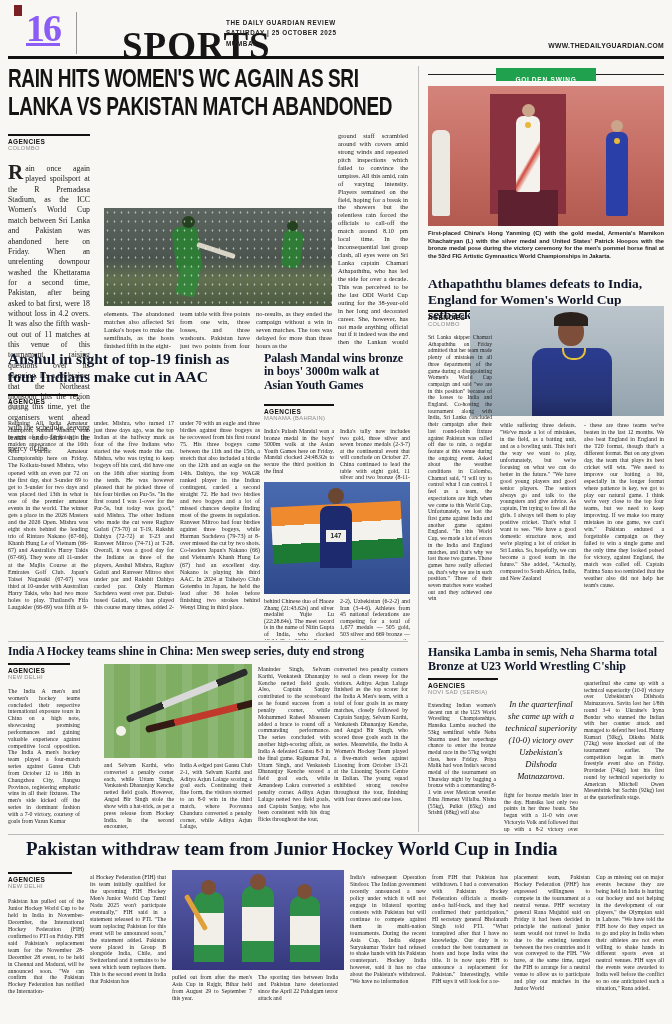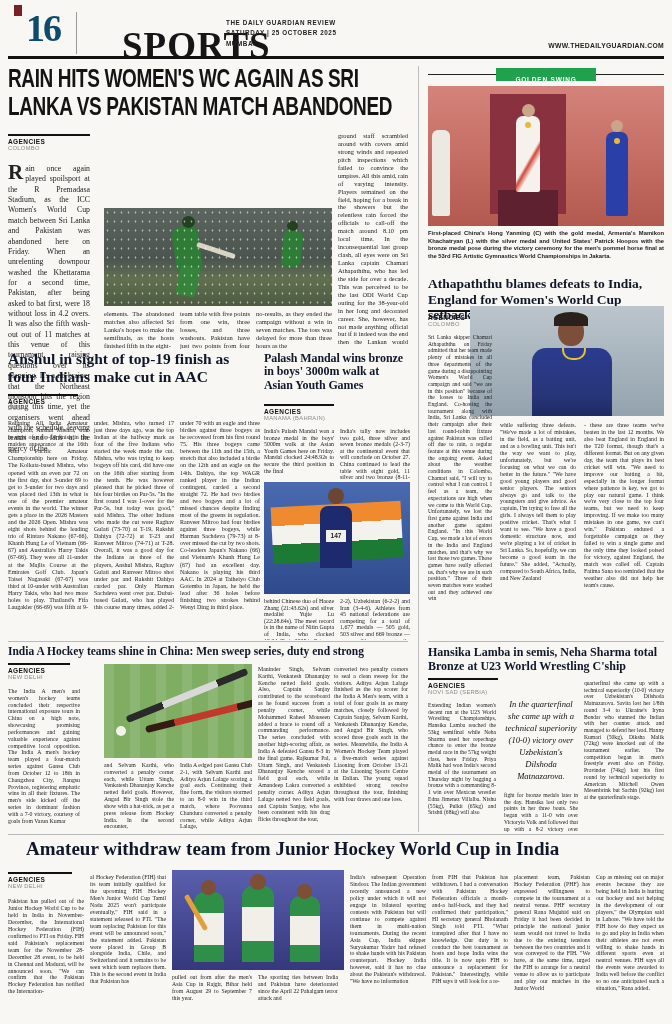--- a/index.html
+++ b/index.html
@@ -19,21 +19,21 @@
   .dropcap{float:left;font:bold 21px "Liberation Serif",serif;line-height:17px;padding-right:2px;}
   .pullquote{font-style:italic;font-family:"Liberation Serif",serif;font-size:8.6px;
              line-height:1.4;text-align:center;color:#111;}
   .thinrule{position:absolute;height:1px;background:#b9b9b9;}
 </style>
 </head>
 <body>
 
 <div class="abs" style="left:0;top:0;width:672px;height:60px;">
   <div class="abs" style="left:14px;top:5px;width:8px;height:11px;background:#7a1f24;"></div>
-  <div class="abs" style="left:26px;top:6px;font:bold 38px 'Liberation Serif',serif;color:#0c4a6e;letter-spacing:-2px;">16</div>
+  <div class="abs" style="left:26px;top:6px;font:bold 38px 'Liberation Serif',serif;color:#8b5cf6;letter-spacing:-2px;text-decoration:underline;">16</div>
   <div class="abs" style="left:76px;top:12px;width:1px;height:42px;background:#999;"></div>
   <div class="abs" style="left:86px;top:24px;font:bold 37px 'Liberation Serif',serif;letter-spacing:1px;color:#161616;margin-left:36px;">SPORTS</div>
   <div class="abs" style="left:226px;top:18px;font:bold 6.3px 'Liberation Sans',sans-serif;letter-spacing:.6px;line-height:1.65;color:#222;">
     <div>THE DAILY GUARDIAN REVIEW</div>
     <div>SATURDAY | 25 OCTOBER 2025</div>
     <div>MUMBAI</div>
   </div>
   <div class="abs" style="right:8px;top:42px;font:bold 6.8px 'Liberation Sans',sans-serif;letter-spacing:.3px;color:#222;">WWW.THEDAILYGUARDIAN.COM</div>
   <div class="abs" style="left:8px;top:56px;width:656px;height:3px;background:#121212;"></div>
 </div>
@@ -157,21 +157,21 @@
   <div class="by-rule"></div>
   <div class="agency">AGENCIES</div>
   <div class="dateline">NOVI SAD (SERBIA)</div>
 </div>
 <div class="col" style="left:428px;top:702px;width:68px;height:130px;font-size:5.6px;line-height:1.2;">Extending Indian women's decent run at the U23 World Wrestling Championships, Hansika Lamba reached the 53kg semifinal while Neha Sharma used her repechage chance to enter the bronze medal race in the 57kg weight class, here Friday. Priya Malik had won India's second medal of the tournament on Thursday night by bagging a bronze with a commanding 8-1 win over Mexican wrestler Edna Jimenez Villalba. Nishu (55kg), Pulkit (65kg) and Srishti (68kg) will also</div>
 <div class="abs pullquote" style="left:504px;top:698px;width:74px;height:90px;overflow:hidden;">In the quarterfinal she came up with a technical superiority (10-0) victory over Uzbekistan's Dilshoda Matnazarova.</div>
 <div class="col" style="left:504px;top:792px;width:74px;height:40px;font-size:5.6px;line-height:1.2;">fight for bronze medals later in the day. Hansika lost only two points in her three bouts. She began with a 11-0 win over Victoryia Volk and followed that up with a 8-2 victory over Kazakhstan's Zeinep Bayanova. In the</div>
 <div class="col" style="left:584px;top:680px;width:80px;height:152px;font-size:5.6px;line-height:1.2;">quarterfinal she came up with a technical superiority (10-0) victory over Uzbekistan's Dilshoda Matnazarova. Savita lost her 1/8th round 3-4 to Ukraine's Iryna Bondar who stunned the Indian with her counter attack and managed to defend her lead. Hanny Kumari (50kg), Diksha Malik (72kg) were knocked out of the tournament earlier. The competition began in men's freestyle event also on Friday. Pravinder (74kg) lost his first round by technical superiority to American Mitchell Owen Mesenbrink but Sachin (92kg) lost at the quarterfinals stage.</div>
 
 <div class="thinrule" style="left:8px;top:834px;width:656px;"></div>
-<div class="abs hl-serif" style="left:26px;top:838px;font-size:19px;white-space:nowrap;">Amateur withdraw team from Junior Hockey World Cup in India</div>
+<div class="abs hl-serif" style="left:26px;top:838px;font-size:19px;white-space:nowrap;">Pakistan withdraw team from Junior Hockey World Cup in India</div>
 <div class="abs" style="left:8px;top:872px;width:64px;">
   <div class="by-rule"></div>
   <div class="agency">AGENCIES</div>
   <div class="dateline">NEW DELHI</div>
 </div>
 <div class="col" style="left:8px;top:898px;width:76px;height:120px;font-size:5.8px;line-height:1.2;">Pakistan has pulled out of the Junior Hockey World Cup to be held in India in November-December, the International Hockey Federation (FIH) confirmed to PTI on Friday. FIH said Pakistan's replacement team for the November 28-December 28 event, to be held in Chennai and Madurai, will be announced soon. "We can confirm that the Pakistan Hockey Federation has notified the Internation-</div>
 <div class="col" style="left:90px;top:874px;width:76px;height:144px;font-size:5.8px;line-height:1.2;">al Hockey Federation (FIH) that its team initially qualified for the upcoming FIH Hockey Men's Junior World Cup Tamil Nadu 2025 won't participate eventually," FIH said in a statement released to PTI. "The team replacing Pakistan for this event will be announced soon," the statement added. Pakistan were placed in Group B alongside India, Chile, and Switzerland and it remains to be seen which team replaces them. This is the second event in India that Pakistan has</div>
 <div class="photo" style="left:172px;top:870px;width:172px;height:100px;background:linear-gradient(180deg,#5a5fae 0%,#35387c 100%);">
   <div class="abs" style="left:22px;top:22px;width:30px;height:70px;background:linear-gradient(180deg,#2f8f46 0 30%,#f1efe8 30% 75%,#2f8f46 75%);border-radius:10px 10px 0 0;"></div>
   <div class="abs" style="left:29px;top:10px;width:15px;height:15px;background:#7d4f36;border-radius:50%;"></div>

